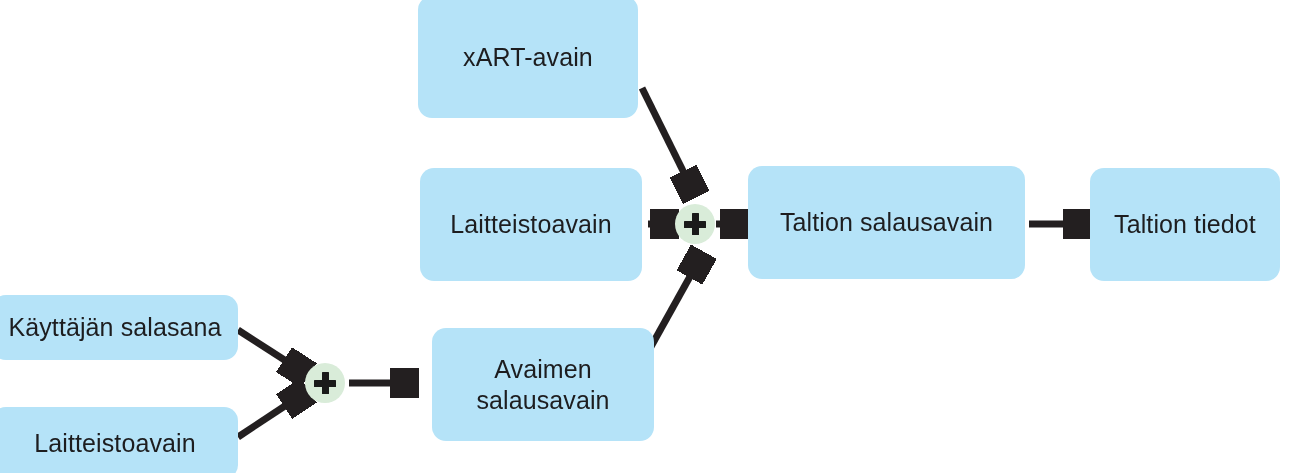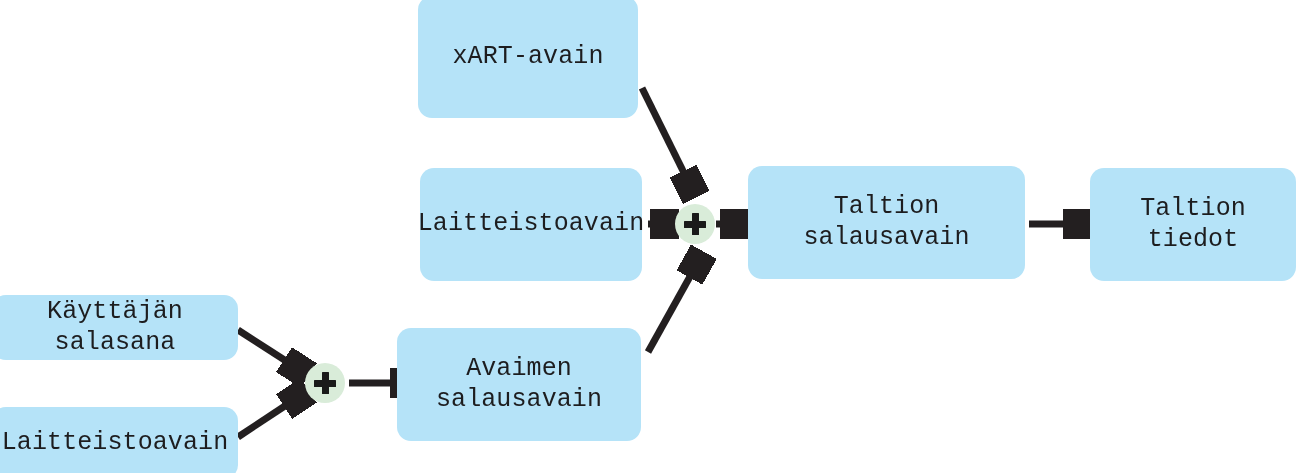--- a/index.html
+++ b/index.html
@@ -9,21 +9,20 @@
   }
   body {
     font-family: "Liberation Sans", sans-serif;
   }
   #diagram-root {
     position: relative;
     width: 1303px;
     height: 473px;
     background: #ffffff;
     overflow: hidden;
-    font-family: Liberation Mono, monospace;
   }
   .node-box {
     position: absolute;
     background: #b5e3f8;
     border-radius: 14px;
     display: flex;
     align-items: center;
     justify-content: center;
     text-align: center;
     color: #1d1d1f;
@@ -115,33 +114,33 @@
   </div>
 
   <div class="node-box" style="left:420px; top:168px; width:222px; height:113px;">
     <span>Laitteistoavain</span>
   </div>
 
   <div class="node-box" style="left:748px; top:166px; width:277px; height:113px;">
     <span>Taltion salausavain</span>
   </div>
 
-  <div class="node-box" style="left:1090px; top:168px; width:206px; height:113px;justify-content:center;">
+  <div class="node-box" style="left:1090px; top:168px; width:190px; height:113px;justify-content:center;">
     <span>Taltion tiedot</span>
   </div>
 
   <div class="node-box" style="left:-8px; top:295px; width:246px; height:65px;">
     <span>Käyttäjän salasana</span>
   </div>
 
   <div class="node-box" style="left:-8px; top:407px; width:246px; height:72px;">
     <span>Laitteistoavain</span>
   </div>
 
-  <div class="node-box" style="left:397px; top:328px; width:244px; height:113px;">
+  <div class="node-box" style="left:432px; top:328px; width:222px; height:113px;">
     <span>Avaimen
 salausavain</span>
   </div>
 
   <div class="plus-node" style="left:675px; top:204px;">
     <span class="plus-glyph"></span>
   </div>
 
   <div class="plus-node" style="left:305px; top:363px;">
     <span class="plus-glyph"></span>

